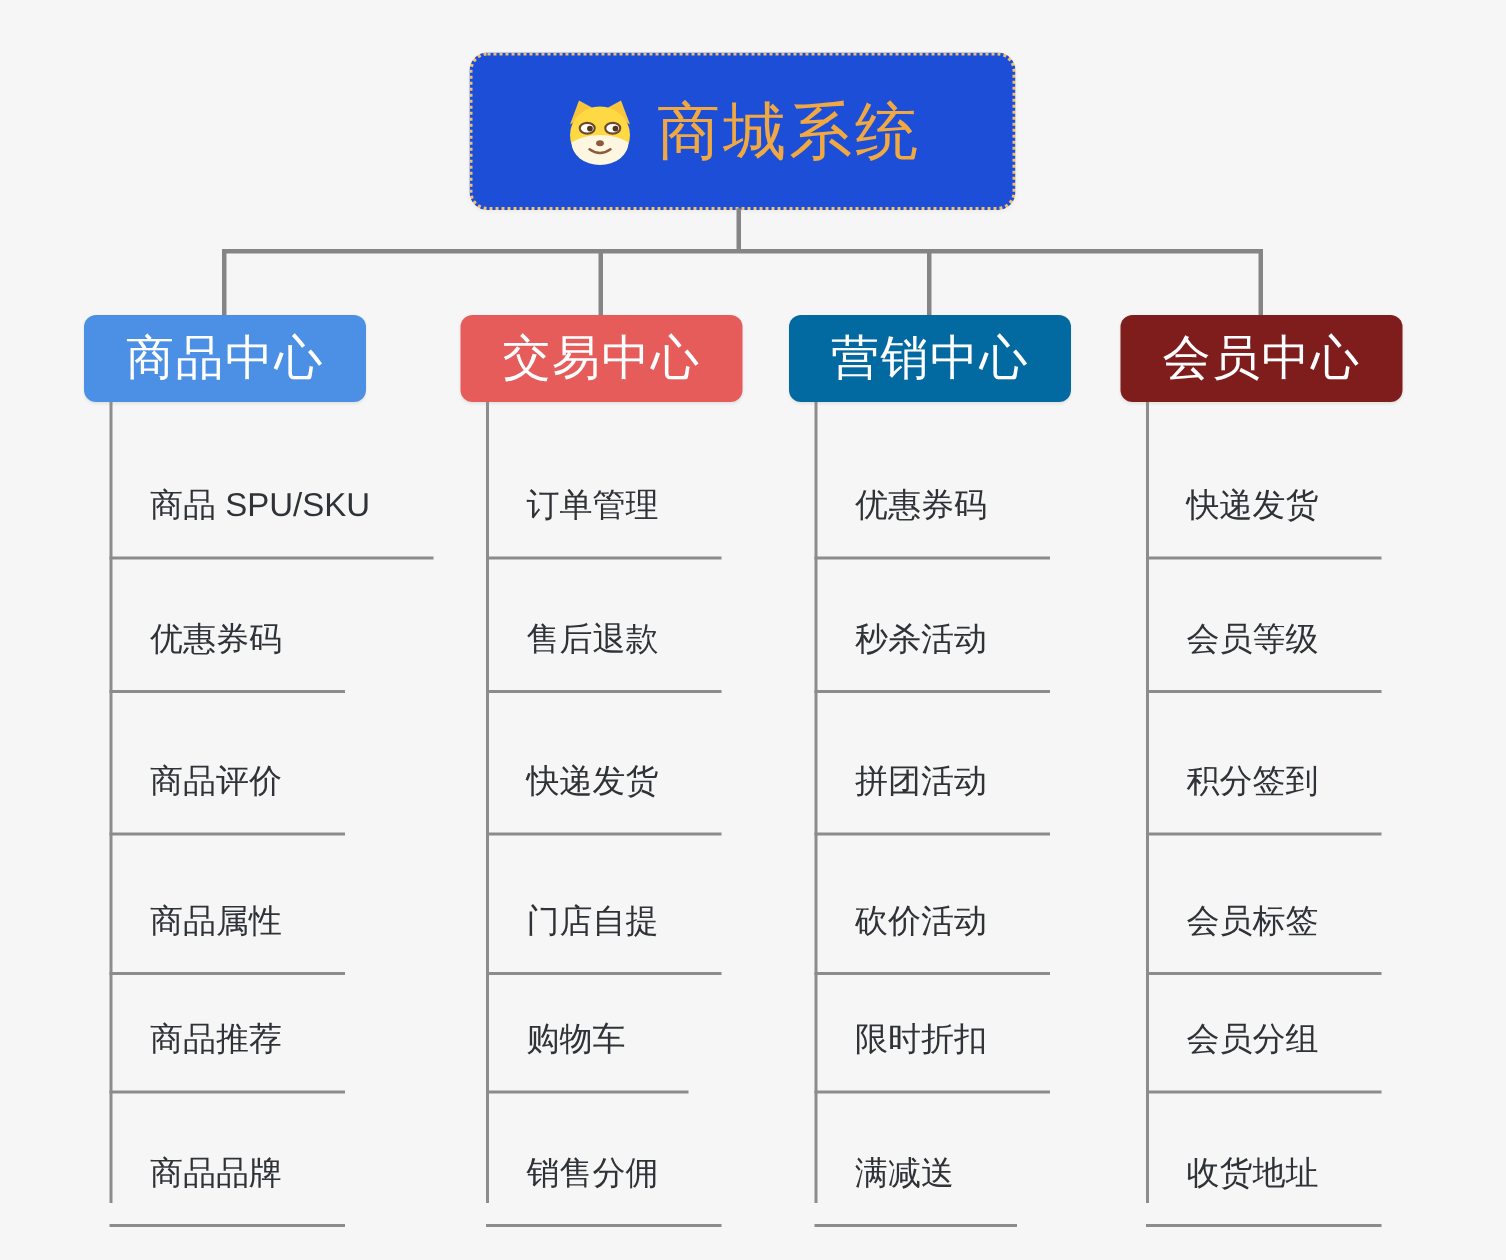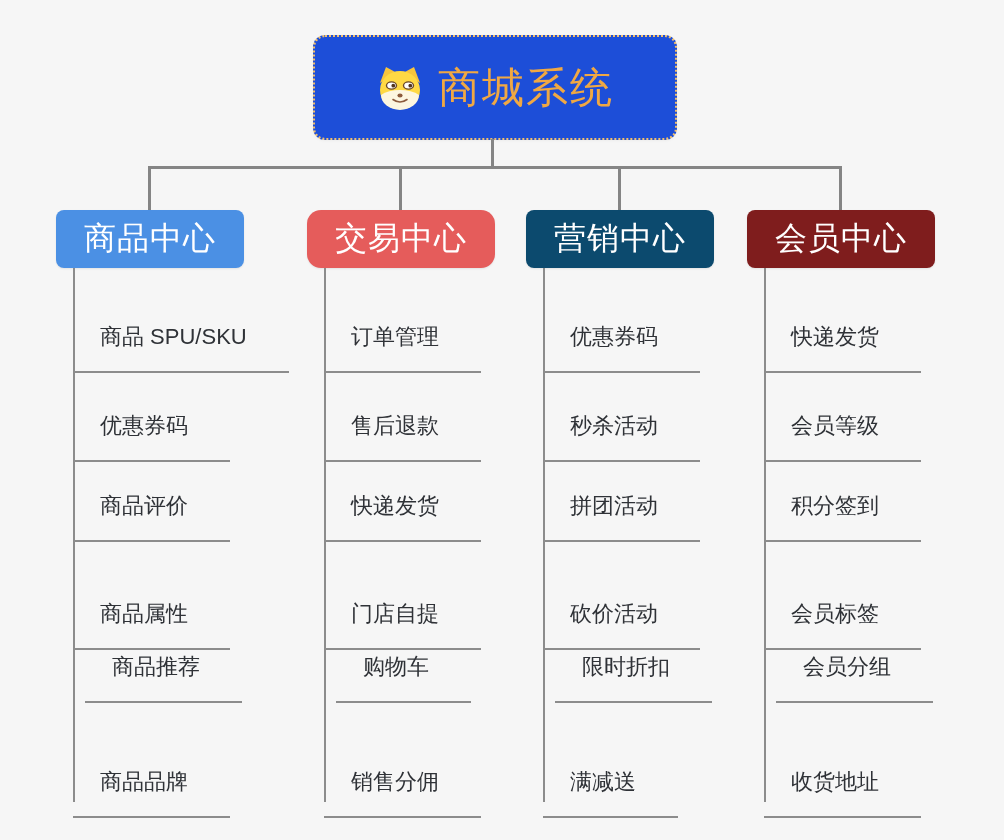--- a/index.html
+++ b/index.html
@@ -60,23 +60,23 @@
     position:absolute;left:17px;height:32px;
     padding:0 42px 18px 27px;
     line-height:32px;
     font-size:22px;color:#2f3237;
     white-space:nowrap;
     border-bottom:2px solid #8c8c8c;
     display:inline-block;
   }
   .child.r0{top:111px;}
   .child.r1{top:200px;}
-  .child.r2{top:280px;}
+  .child.r2{top:295px;}
   .child.r3{top:388px;}
-  .child.r4{top:441px;margin-left:12px;}
+  .child.r4{top:467px;}
   .child.r5{top:556px;}
 </style>
 </head>
 <body>
 
 <div class="canvas">
 
   <div class="root-node">
     <svg class="doge" viewBox="0 0 48 44" aria-hidden="true">
       <polygon points="4,17 10,1 21,7" fill="#f8c53d"></polygon>
@@ -105,32 +105,32 @@
     <div class="col-line"></div>
     <div class="child r0">商品 SPU/SKU</div>
     <div class="child r1">优惠券码</div>
     <div class="child r2">商品评价</div>
     <div class="child r3">商品属性</div>
     <div class="child r4">商品推荐</div>
     <div class="child r5">商品品牌</div>
   </div>
 
   <div class="branch b1">
-    <div class="branch-header" style="background-color: rgb(229, 92, 91); border-radius: 14px;">交易中心</div>
+    <div class="branch-header" style="background-color: rgb(229, 92, 91);">交易中心</div>
     <div class="col-line"></div>
     <div class="child r0">订单管理</div>
     <div class="child r1">售后退款</div>
     <div class="child r2">快递发货</div>
     <div class="child r3">门店自提</div>
     <div class="child r4">购物车</div>
     <div class="child r5">销售分佣</div>
   </div>
 
   <div class="branch b2">
-    <div class="branch-header" style="background-color: #0c4a6e;">营销中心</div>
+    <div class="branch-header" style="background-color: #0369a1;">营销中心</div>
     <div class="col-line"></div>
     <div class="child r0">优惠券码</div>
     <div class="child r1">秒杀活动</div>
     <div class="child r2">拼团活动</div>
     <div class="child r3">砍价活动</div>
     <div class="child r4">限时折扣</div>
     <div class="child r5">满减送</div>
   </div>
 
   <div class="branch b3">

